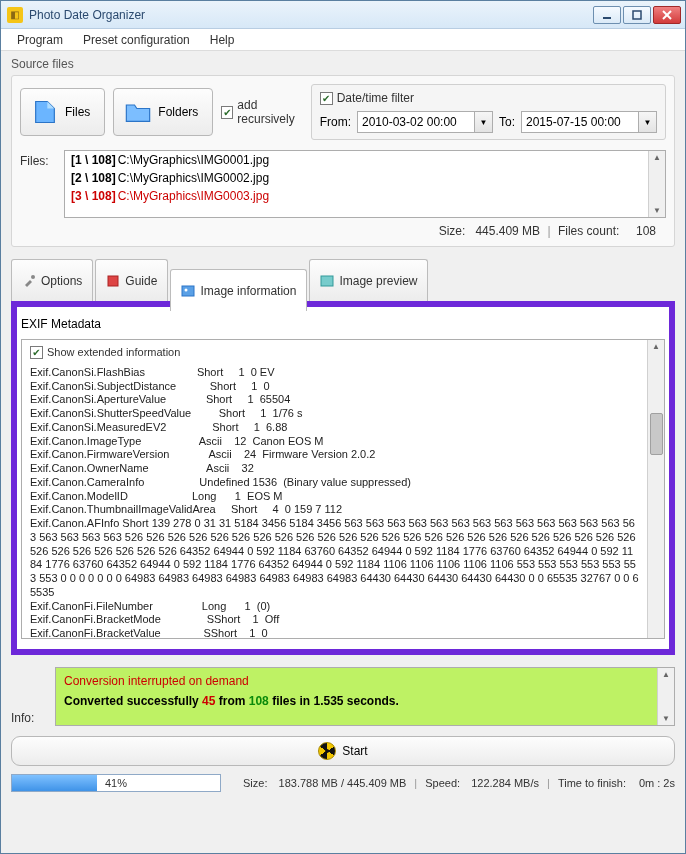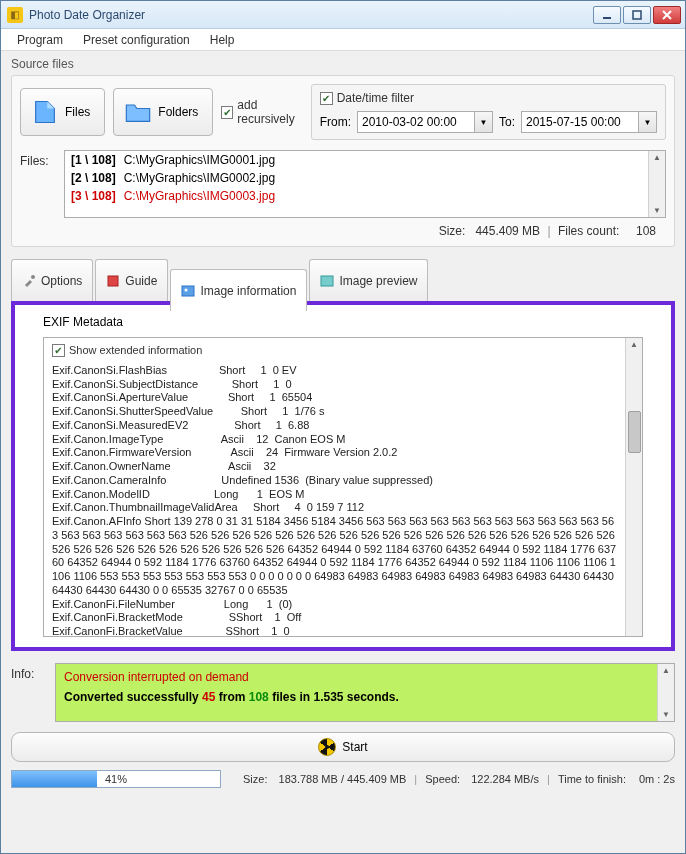--- a/index.html
+++ b/index.html
@@ -127,21 +127,21 @@
     height:68px;
     overflow:hidden;
     position:relative;
   }
   .file-list .scroll {
     position:absolute;right:0;top:0;bottom:0;width:17px;
     background:#f0f0f0;border-left:1px solid #d0d0d0;
     display:flex;flex-direction:column;justify-content:space-between;align-items:center;
     font-size:8px;color:#666;padding:2px 0;
   }
-  .file-line { padding:2px 6px; display:flex; gap:8px; }
+  .file-line { padding:2px 6px; display:flex; gap:2px; }
   .file-line .idx { font-weight:bold; }
   .file-line.sel { color:#c00; }
 
   .stats-line {
     text-align:right;
     padding:6px 10px 0 0;
     color:#333;
   }
 
   .tabs {
@@ -156,24 +156,24 @@
     padding:0 10px;
     display:flex;align-items:center;gap:5px;
     margin-right:2px;
     border-top-left-radius:3px;border-top-right-radius:3px;
     color:#333;
   }
   .tab.active { background:#fff; position:relative; top:10px; }
   .tab .tic { width:14px;height:14px; }
 
   .tab-panel {
-    border:4px solid #6d28d9;
+    border:6px solid #6d28d9;
     background:#fff;
     margin:0 10px 6px 10px;
-    padding: 10px 28px;
+    padding: 10px 4px;
   }
 
   .exif-box {
     border:1px solid #adadad;
     background:#fff;
     margin-top:8px;
     height:300px;
     position:relative;
     overflow:hidden;
   }
@@ -191,21 +191,21 @@
     font-size:11px;
     color:#222;
     line-height:1.25;
     position:absolute;left:0;right:17px;top:0;bottom:0;
   }
   .exif-content .showext { margin-bottom:6px; }
   .exif-line { white-space:pre; overflow:hidden; }
   .exif-wrap { white-space:normal; word-break:break-all; }
 
   .info-row { display:flex; margin: 6px 10px; }
-  .info-lbl { width:44px; color:#333; padding-top:4px; }
+  .info-lbl { width:44px; color:#333; padding-top:4px;margin-top:40px; }
   .info-box {
     flex:1;
     border:1px solid #adadad;
     background:#bef264;
     height:59px;
     position:relative;
     padding:6px 8px;
     font-size:12px;
   }
   .info-box .scroll {

